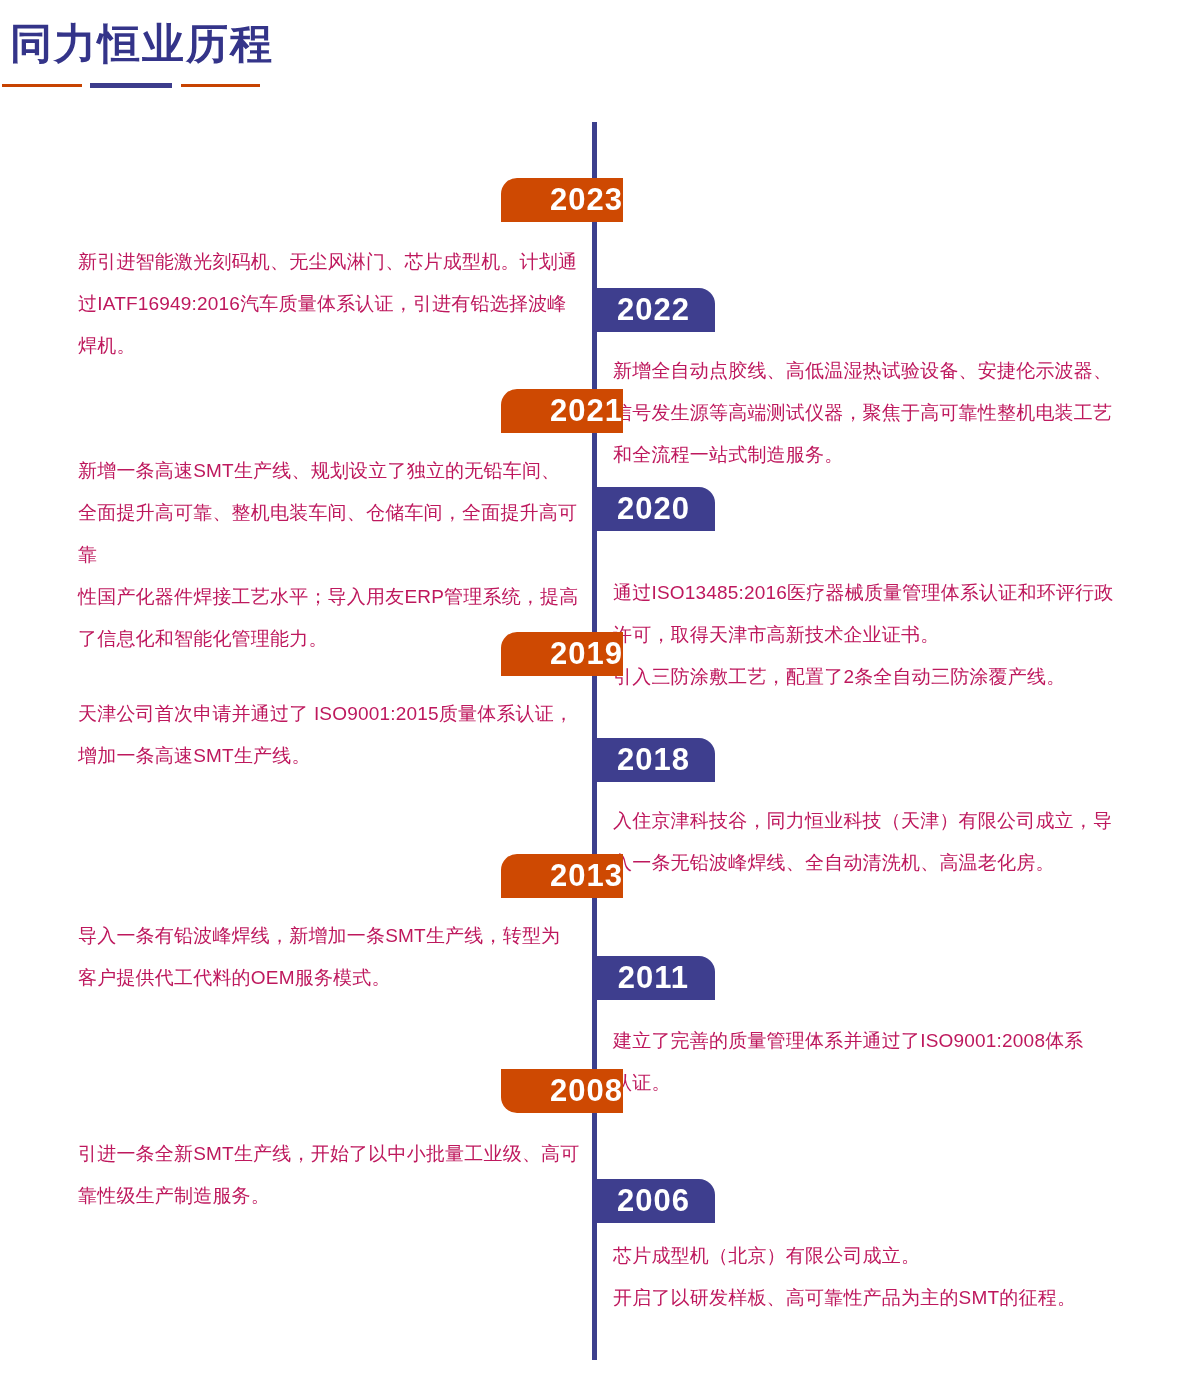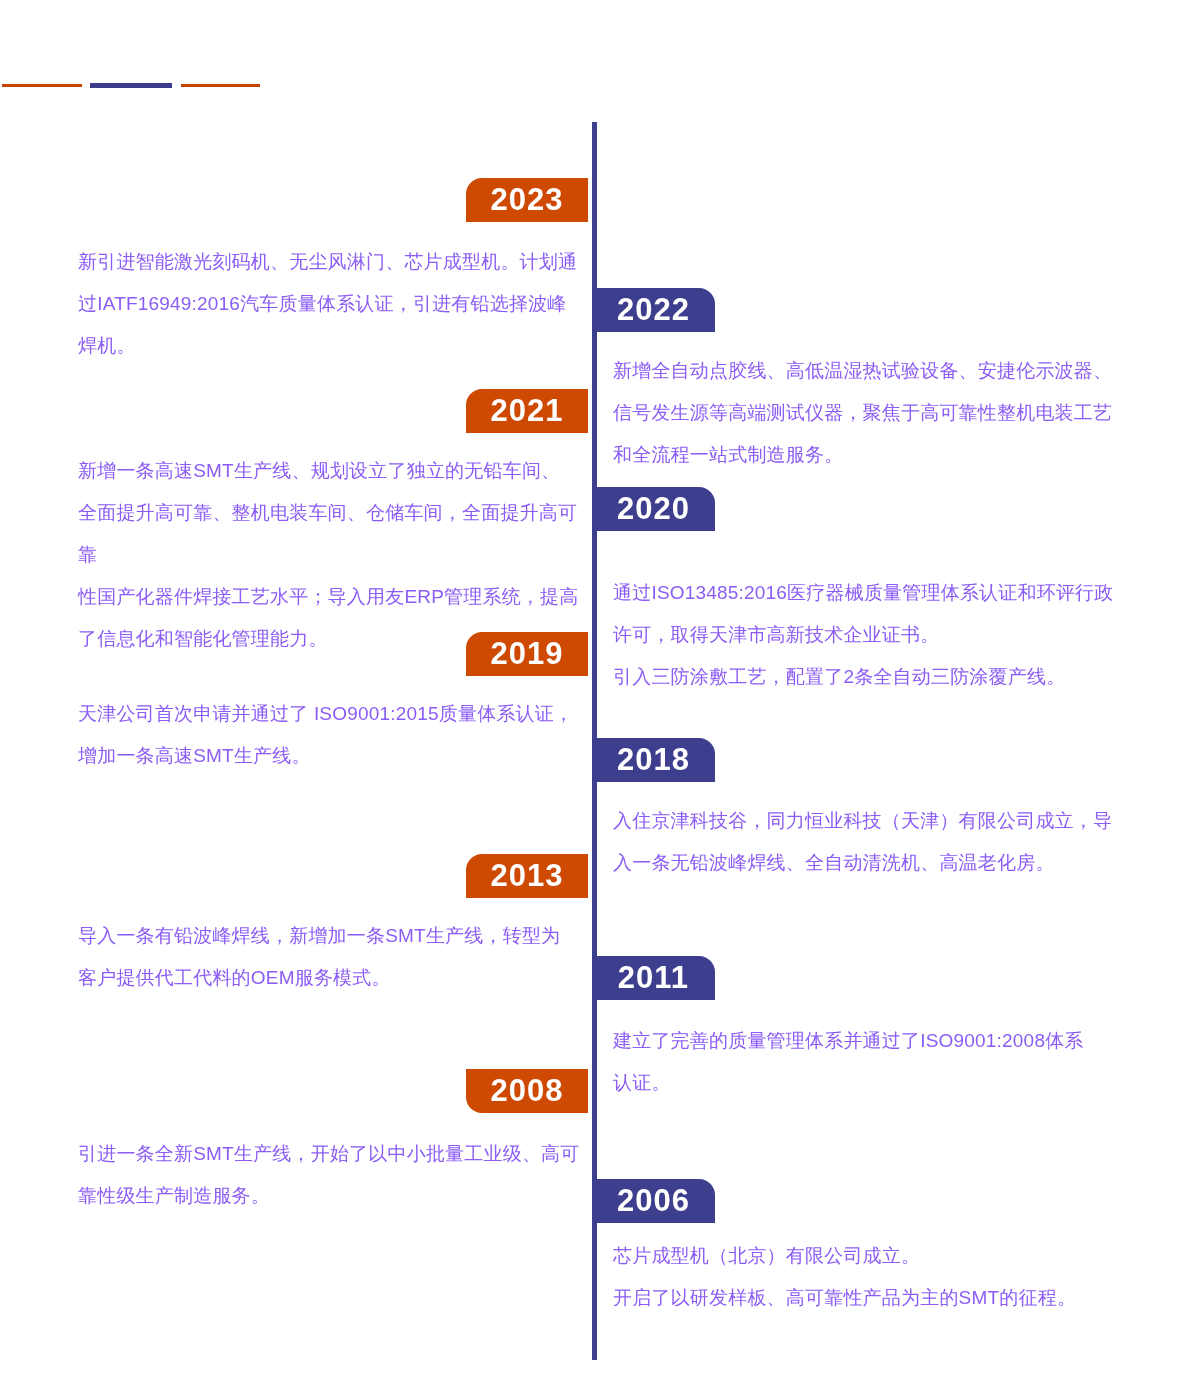--- a/index.html
+++ b/index.html
@@ -41,39 +41,40 @@
     width: 122px;
     height: 44px;
     line-height: 44px;
     text-align: center;
     color: #ffffff;
     font-size: 31px;
     font-weight: bold;
     letter-spacing: 1px;
     z-index: 2;
   }
-  .year-badge.left  { left: 466px; background: #CE4902; border-radius: 16px 0 0 0; }
+  .year-badge.left  { left: 501px; background: #CE4902; border-radius: 16px 0 0 0; text-align: right; }
   .year-badge.left.round-bottom { border-radius: 0 0 0 16px; }
   .year-badge.right { left: 592px; width: 123px; background: #3E3E8E; border-radius: 0 16px 0 0; }
   .event-text {
     position: absolute;
     font-size: 19px;
     line-height: 42px;
-    color: #8b5cf6;
+    color: #be185d;
     white-space: pre-line;
     letter-spacing: 0.2px;
   }
   .event-text.left  { left: 78px;  width: 510px; }
   .event-text.right { left: 613px; width: 520px; }
 </style>
 </head>
 <body>
 
 <div id="page">
 
+  <div class="page-title">同力恒业历程</div>
   <div class="title-bar orange bar1"></div>
   <div class="title-bar indigo bar2"></div>
   <div class="title-bar orange bar3"></div>
 
   <div class="timeline-line"></div>
 
   <div class="year-badge left" style="top:178px">2023</div>
   <div class="event-text left" style="top:241px">新引进智能激光刻码机、无尘风淋门、芯片成型机。计划通
 过IATF16949:2016汽车质量体系认证，引进有铅选择波峰
 焊机。</div>

